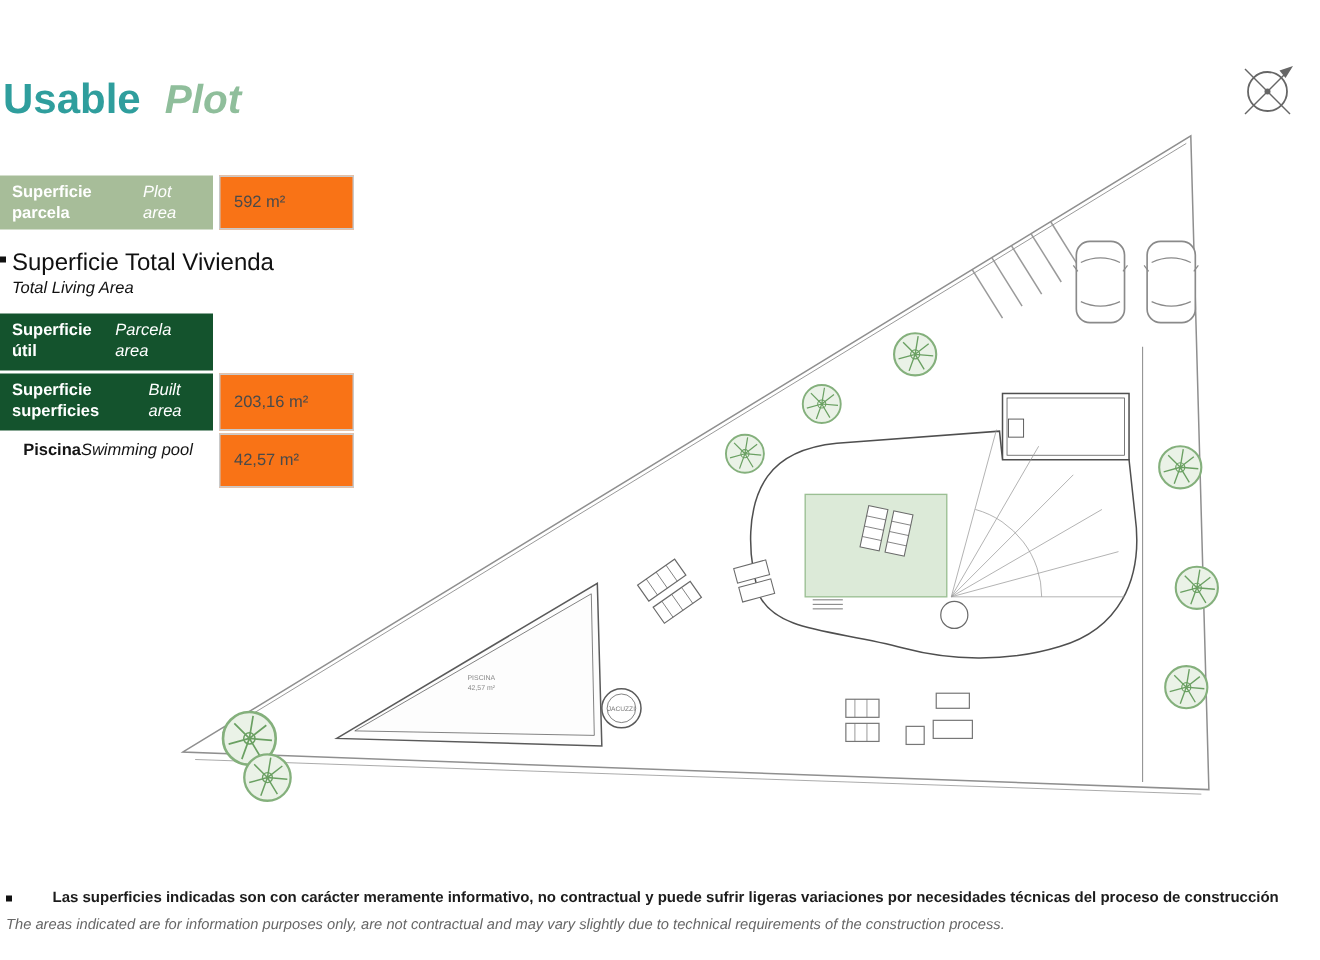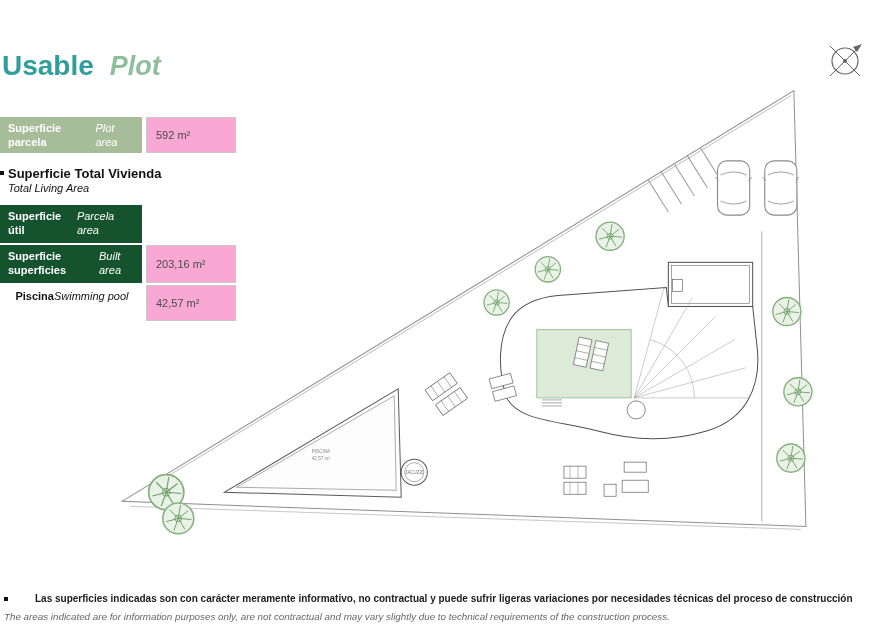--- a/index.html
+++ b/index.html
@@ -19,25 +19,25 @@
   .cell-label{width:142px;box-sizing:border-box;padding:4px 6px 4px 8px;
     display:flex;flex-direction:row;justify-content:center;}
   .r-sage{height:36px;margin-bottom:0;}
   .r-sage .cell-label{background:#A7BD99;color:#ffffff;}
   .r-teal{height:38px;margin-bottom:2px;}
   .r-teal .cell-label{background:#14532d;color:#ffffff;}
   .r-plain{height:36px;margin-top:1px;}
   .r-plain .cell-label{color:#141414;}
   .cell-label .l1{font-weight:bold;font-size:11px;line-height:1.3;}
   .cell-label .l2{font-style:italic;font-size:11px;line-height:1.3;}
-  .cell-value{width:90px;margin-left:4px;border:1px solid #c9c9c9;background:#f9a8d4;
+  .cell-value{width:90px;margin-left:4px;border:1px solid #c9c9c9;background:#f97316;
     display:flex;align-items:center;padding-left:9px;font-size:11px;color:#4a4a4a;box-sizing:border-box;}
   .legend-header{margin:13px 0 9px 0;display:flex;align-items:flex-start;}
   .legend-header .bullet{width:4px;height:4px;background:#111;margin:5px 4px 0 0;flex:none;}
-  .legend-header .l1{font-weight:bold;font-size:13px;color:#111;line-height:1.25;}
+  .legend-header .l1{font-weight:normal;font-size:16px;color:#111;line-height:1.25;}
   .legend-header .l2{font-style:italic;font-size:11px;color:#111;line-height:1.25;}
   
   .plan{position:absolute;left:108px;top:78px;}
   
   .footer{position:absolute;left:0;right:0;top:593px;padding:0 4px;}
   .footer-es{font-size:10px;font-weight:bold;color:#1c1c1c;white-space:nowrap;display:flex;align-items:flex-start;gap:24px;}
   .footer-es .bullet{width:4px;height:4px;background:#111;margin:4px 3px 0 0;flex:none;}
   .footer-en{font-size:9.8px;font-style:italic;color:#666;margin-top:7px;white-space:nowrap;}
 </style>
 </head>

